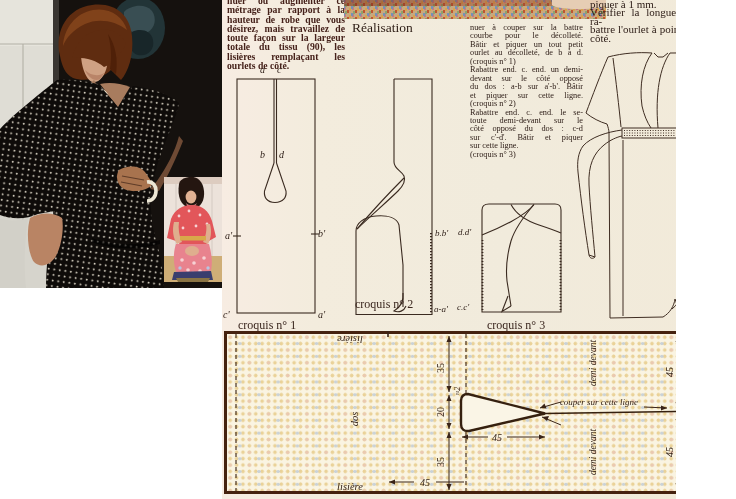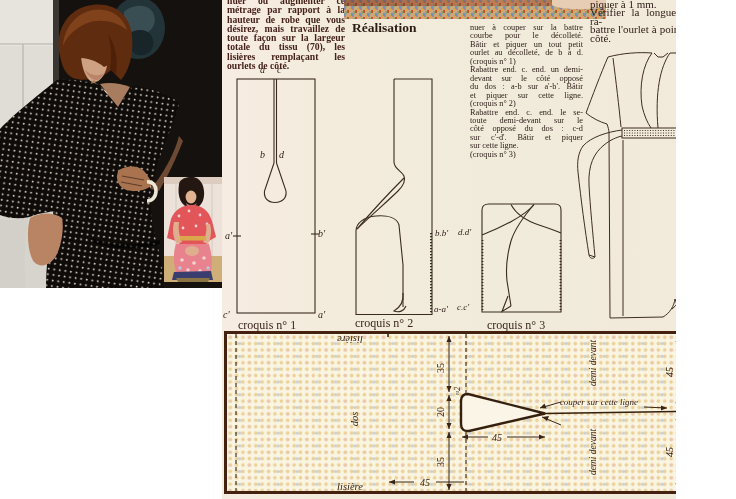--- a/index.html
+++ b/index.html
@@ -150,31 +150,31 @@
     <path d="M176,278 L210,278 L208,282 L178,282 Z" fill="#8a7444"></path>
   </g>
 </svg>
 
 <div class="abs" style="left:227px;top:-4px;width:118px;font-weight:bold;font-size:9.7px;line-height:9.3px;color:#45211a">
 <div class="jline">nuer ou augmenter ce</div>
 <div class="jline">métrage par rapport à la</div>
 <div class="jline">hauteur de robe que vous</div>
 <div class="jline">désirez, mais travaillez de</div>
 <div class="jline">toute façon sur la largeur</div>
-<div class="jline">totale du tissu (70), les</div>
+<div class="jline">totale du tissu (90), les</div>
 <div class="jline">lisières remplaçant les</div>
 <div>ourlets de côté.</div>
 </div>
 
 <div class="abs" style="left:344px;top:0;width:262px;height:19px;background-color:#c9a87e;background-image:radial-gradient(circle 2.1px,#bf5631 60%,transparent 72%),radial-gradient(circle 2.1px,#7591b6 60%,transparent 72%),radial-gradient(circle 2px,#d8a44e 60%,transparent 72%),radial-gradient(circle 1.9px,#8da46e 60%,transparent 72%),radial-gradient(circle 1.9px,#c47b84 60%,transparent 72%);background-size:8px 7px,8px 7px,8px 7px,8px 7px,8px 7px;background-position:0 1px,4px 4px,2px 6px,6px 2px,5px 5px"></div>
 <div class="abs" style="left:344px;top:0;width:262px;height:6px;background:linear-gradient(90deg,rgba(110,40,26,.5),rgba(160,76,50,.42) 60%,rgba(110,50,36,.48))"></div>
 
 <div class="abs" style="left:552px;top:0;width:54px;height:9px;border-radius:0 0 50% 50%;background:#e6cdb4"></div>
 
-<div class="abs" style="left:352px;top:20px;width:120px;font-weight:bold;font-size:13.5px;color:#2c1c14">Réalisation</div>
+<div class="abs" style="left:352px;top:20px;width:120px;font-weight:normal;font-size:13.5px;color:#2c1c14">Réalisation</div>
 
 
 <div class="abs" style="left:470px;top:24px;width:113px;font-size:8.3px;line-height:8.45px;color:#30201a">
 <div class="jline">nuer à couper sur la battre</div>
 <div class="jline">courbe pour le décolleté.</div>
 <div class="jline">Bâtir et piquer un tout petit</div>
 <div class="jline">ourlet au décolleté, de b à d.</div>
 <div>(croquis n° 1)</div>
 <div class="jline">Rabattre end. c. end. un demi-</div>
 <div class="jline">devant sur le côté opposé</div>
@@ -227,21 +227,21 @@
     <path d="M11,156 C11,148 19,142 31,141 C43,140 52,143 54,150 L58,190 L58,232"></path>
     <path d="M58,218 C59,227 54,233 49,236 C54,238 59,236 61,231"></path>
     <line x1="86" y1="158" x2="86" y2="239" stroke-dasharray="1.2,1.8" stroke-width="2"></line>
   </g>
   <g font-style="italic" font-size="9" fill="#32231c">
     <text x="90" y="161">b.b'</text>
     <text x="89" y="237">a-a'</text>
   </g>
 </svg>
 
-<div class="abs cap" style="left:355px;top:316px">croquis n° 2</div>
+<div class="abs cap" style="left:355px;top:297px">croquis n° 2</div>
 
 <svg class="abs" style="left:455px;top:195px" width="125" height="135" viewBox="0 0 125 135">
   <g stroke="#3a2a20" stroke-width="1.1" fill="none">
     <path d="M27,42 L27,15 C27,10.5 30,9 34,9 L100,9 C104,9 106,11 106,15 L106,117 L27,117 L27,42"></path>
     <path d="M79,9.5 C70,21 45,33 27,40"></path>
     <path d="M56,9.5 C61,19 72,26 84,30 C93,33 100,35.5 106,38"></path>
     <path d="M79,9.5 C70,20 60,33 56,46 C52,60 50.5,72 52,86 L56,111"></path>
     <path d="M56,111 L47,116.5 L53,101"></path>
     <line x1="27.5" y1="45" x2="27.5" y2="115" stroke-dasharray="1.1,1.9" stroke-width="1.8"></line>
     <line x1="105.5" y1="45" x2="105.5" y2="115" stroke-dasharray="1.1,1.9" stroke-width="1.8"></line>

